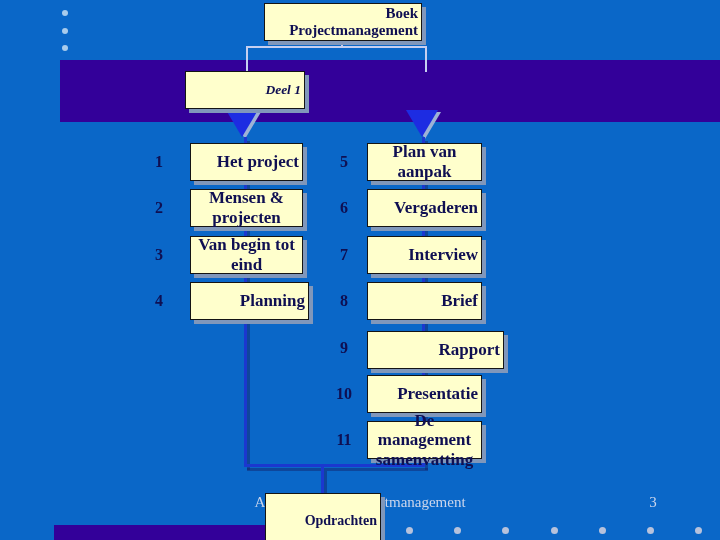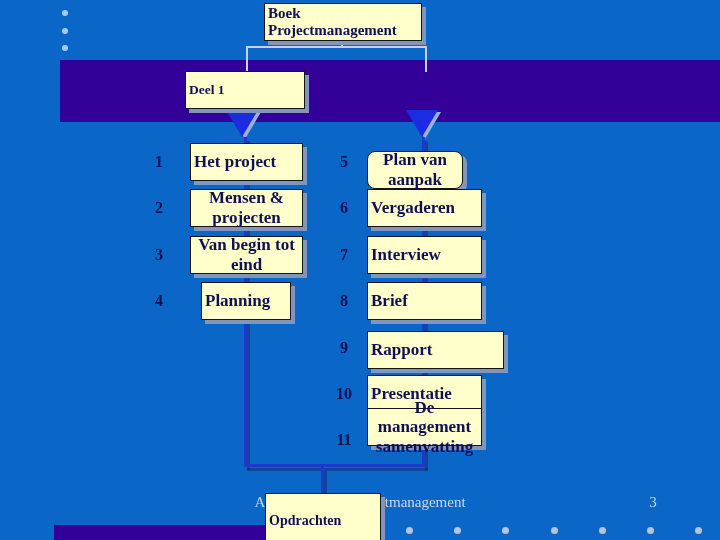--- a/index.html
+++ b/index.html
@@ -11,27 +11,27 @@
   
   .dot{position:absolute;border-radius:50%;}
   .dot.top{width:6px;height:6px;background:#a8cbec;}
   .dot.bottom{width:7px;height:7px;background:#b7c2dc;}
   
   .band{position:absolute;background:#330099;z-index:1;}
   
   .node{
     position:absolute;background:#ffffcc;border:1px solid #141414;
     box-shadow:4px 4px 0 #8097bb;
-    display:flex;flex-direction:column;align-items:flex-start;justify-content:center;
+    display:flex;flex-direction:column;align-items:flex-end;justify-content:center;
     text-align:center;color:#0f0f52;font-weight:bold;line-height:1.15;
     z-index:3;box-sizing:border-box;padding:1px 3px;
   }
   .node .ln{display:block;}
   #title-box{left:264px;top:3px;width:158px;height:38px;font-size:15px;}
-  .part-box{top:71px;width:120px;height:38px;font-size:13.5px;z-index:3;}
+  .part-box{top:71px;width:120px;height:38px;font-size:13.5px;z-index:3;font-style:italic;}
   #part-box-0{left:185px;}
   #part-box-1{left:365px;}
   .chapter-box{height:38px;font-size:17px;}
   #bottom-box{left:265px;top:493px;width:116px;height:56px;font-size:14px;z-index:4;}
   
   .chap-num{
     position:absolute;width:32px;height:18px;text-align:center;
     color:#0f0f52;font-weight:bold;font-size:16px;line-height:18px;z-index:3;
   }
   
@@ -110,25 +110,25 @@
       </div>
       <div class="chap-num" style="left: 143px; top: 199px;">2</div>
       <div class="node chapter-box" style="left: 190px; top: 189px; width: 113px;">
         <span class="ln">Mensen &amp; projecten</span>
       </div>
       <div class="chap-num" style="left: 143px; top: 246px;">3</div>
       <div class="node chapter-box" style="left: 190px; top: 236px; width: 113px;">
         <span class="ln">Van begin tot eind</span>
       </div>
       <div class="chap-num" style="left: 143px; top: 292px;">4</div>
-      <div class="node chapter-box" style="left: 201px; top: 282px; width: 90px;">
+      <div class="node chapter-box" style="left: 190px; top: 282px; width: 119px;">
         <span class="ln">Planning</span>
       </div>
       <div class="chap-num" style="left: 328px; top: 153px;">5</div>
-      <div class="node chapter-box" style="left: 367px; top: 151px; width: 96px; border-radius: 8px;">
+      <div class="node chapter-box" style="left: 367px; top: 143px; width: 115px;">
         <span class="ln">Plan van aanpak</span>
       </div>
       <div class="chap-num" style="left: 328px; top: 199px;">6</div>
       <div class="node chapter-box" style="left: 367px; top: 189px; width: 115px;">
         <span class="ln">Vergaderen</span>
       </div>
       <div class="chap-num" style="left: 328px; top: 246px;">7</div>
       <div class="node chapter-box" style="left: 367px; top: 236px; width: 115px;">
         <span class="ln">Interview</span>
       </div>
@@ -138,21 +138,21 @@
       </div>
       <div class="chap-num" style="left: 328px; top: 339px;">9</div>
       <div class="node chapter-box" style="left: 367px; top: 331px; width: 137px;">
         <span class="ln">Rapport</span>
       </div>
       <div class="chap-num" style="left: 328px; top: 385px; text-align: center;">10</div>
       <div class="node chapter-box" style="left: 367px; top: 375px; width: 115px;">
         <span class="ln">Presentatie</span>
       </div>
       <div class="chap-num" style="left: 328px; top: 431px;">11</div>
-      <div class="node chapter-box" style="left: 367px; top: 408px; width: 115px;">
+      <div class="node chapter-box" style="left: 367px; top: 421px; width: 115px;">
         <span class="ln">De management samenvatting</span>
       </div>
     </div>
 
   <div id="footer-text">A07 Deel 1&amp;2 Projectmanagement</div>
   <div id="page-number">3</div>
 
   <div class="node" id="bottom-box">
     <span class="ln">Opdrachten</span>
   </div>

